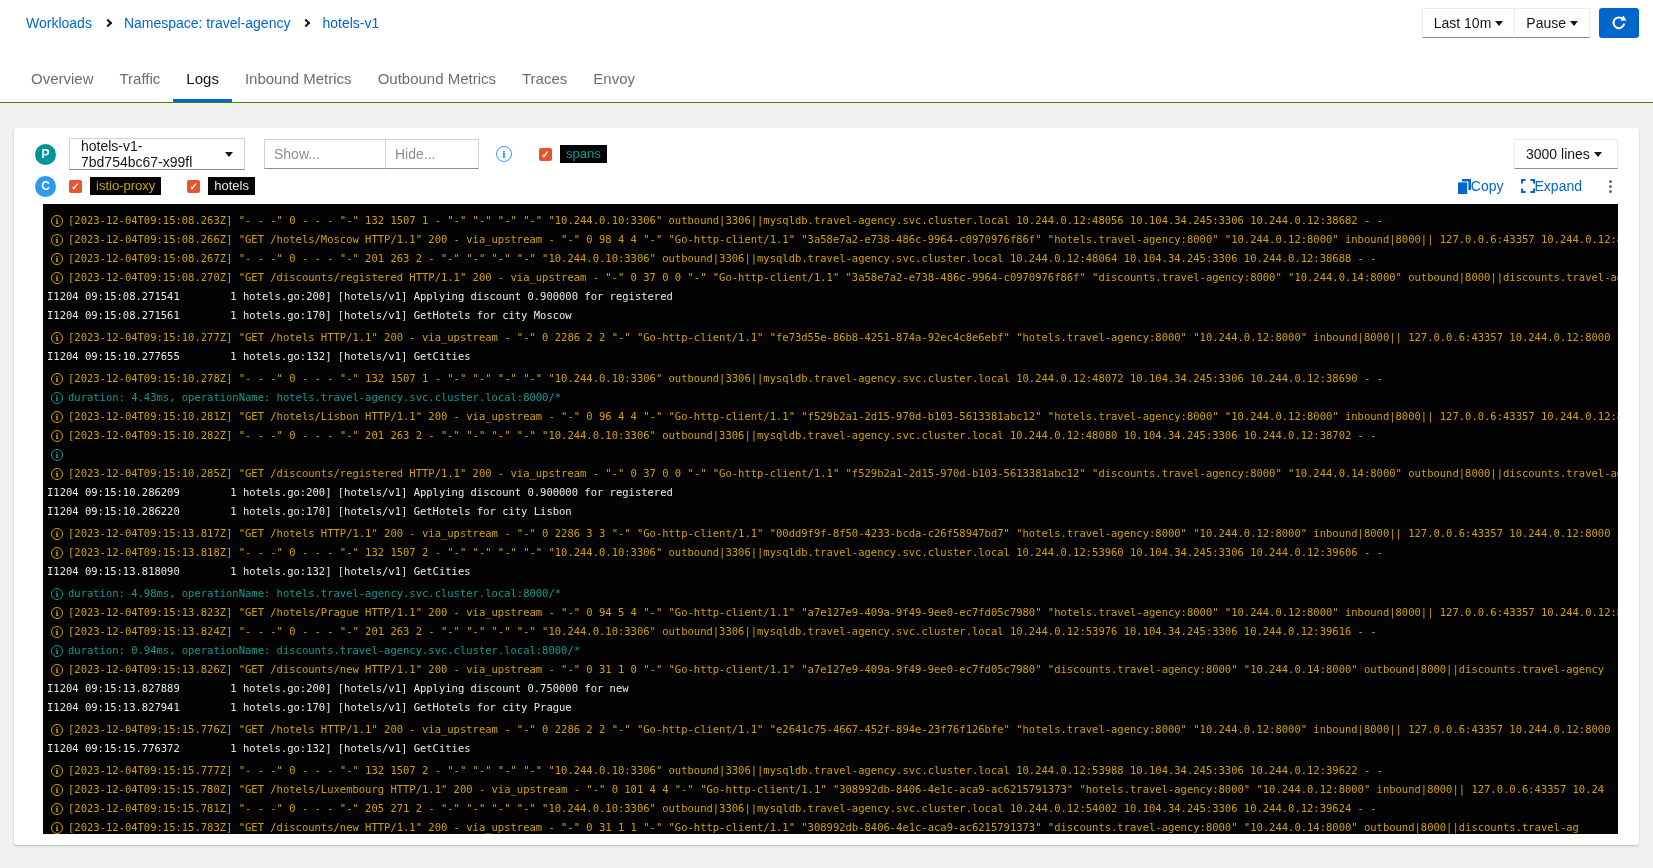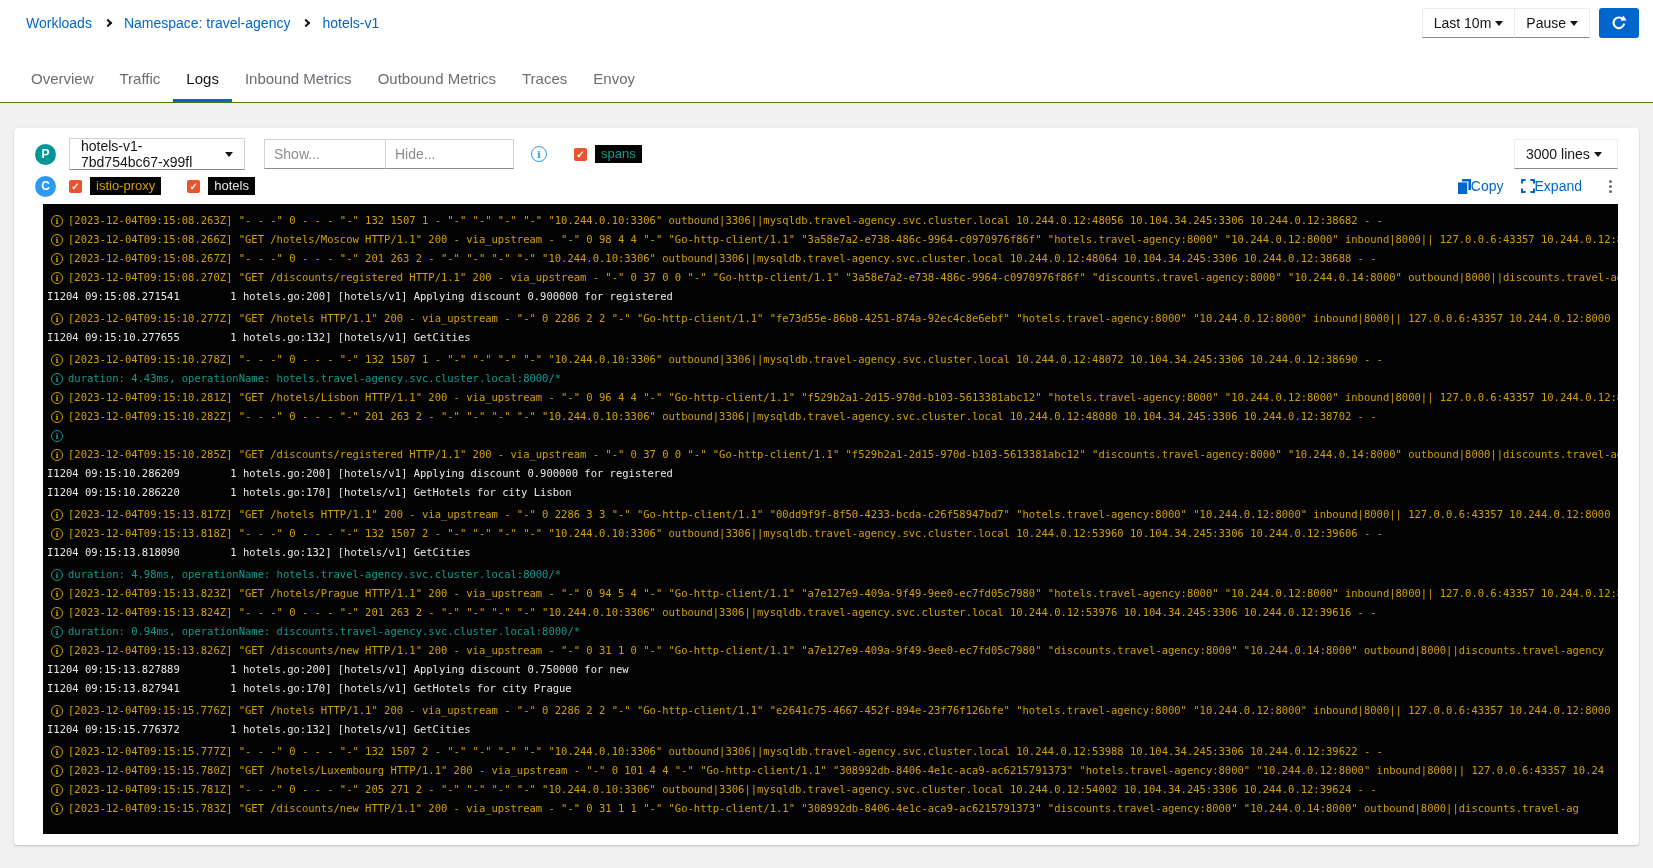--- a/index.html
+++ b/index.html
@@ -31,21 +31,21 @@
   .toolbar-row.r2 { height:20px; margin-bottom:8px; }
   .tleft, .tright { display:flex; align-items:center; }
 
   .badge { width:21px; height:21px; border-radius:50%; color:#fff; font-size:12px; font-weight:bold; display:flex; align-items:center; justify-content:center; flex:0 0 auto; }
   .badge.pod { background:var(--c-badge-pod,#009596); margin-right:13px; }
   .badge.container { background:var(--c-badge-container,#2b9af3); margin-right:13px; }
 
   .pod-select { width:176px; height:32px; border:1px solid #d2d2d2; border-bottom-color:#8a8d90; }
   .filter-input { height:30px; width:122px; border:1px solid #d2d2d2; border-bottom-color:#8a8d90; padding:0 9px; font-size:14px; font-family:"Liberation Sans",sans-serif; color:#151515; outline:none; }
   .filter-input::placeholder { color:#8a8d90; }
-  .filter-input.hide { margin-left:-1px; width:129px; }
+  .filter-input.hide { margin-left:-1px; width:94px; }
   .show-group { margin-left:19px; display:flex; }
 
   .info-icon { margin-left:17px; width:16px; height:16px; border:1.5px solid var(--c-info,#2b9af3); border-radius:50%; color:var(--c-info,#2b9af3); font:bold 10px "DejaVu Serif", serif; display:flex; align-items:center; justify-content:center; cursor:pointer; }
 
   .cb-group { display:flex; align-items:center; cursor:pointer; }
   .checkbox { width:13px; height:13px; background:var(--c-checkbox,#e8542e); border-radius:2px; position:relative; flex:0 0 auto; }
   .checkbox::after { content:"\2713"; position:absolute; left:0; top:0; width:13px; height:13px; line-height:13px; text-align:center; color:#fff; font-size:10px; font-weight:bold; }
   .chip { margin-left:8px; background:var(--c-log-bg,#030303); padding:1px 6px 2px; font-size:13px; }
   .chip.gold { color:var(--c-proxy,#d0a000); }
   .chip.white { color:var(--c-app,#e6e6e6); }
@@ -191,20 +191,23 @@
           <span class="icon-i">i</span>
           <span class="txt">[2023-12-04T09:15:08.267Z] "- - -" 0 - - - "-" 201 263 2 - "-" "-" "-" "-" "10.244.0.10:3306" outbound|3306||mysqldb.travel-agency.svc.cluster.local 10.244.0.12:48064 10.104.34.245:3306 10.244.0.12:38688 - -</span>
         </div>
         <div class="line proxy">
           <span class="icon-i">i</span>
           <span class="txt">[2023-12-04T09:15:08.270Z] "GET /discounts/registered HTTP/1.1" 200 - via_upstream - "-" 0 37 0 0 "-" "Go-http-client/1.1" "3a58e7a2-e738-486c-9964-c0970976f86f" "discounts.travel-agency:8000" "10.244.0.14:8000" outbound|8000||discounts.travel-agen</span>
         </div>
         <div class="line app">
           <span class="txt">I1204 09:15:08.271541        1 hotels.go:200] [hotels/v1] Applying discount 0.900000 for registered</span>
         </div>
+        <div class="line app">
+          <span class="txt">I1204 09:15:08.271561        1 hotels.go:170] [hotels/v1] GetHotels for city Moscow</span>
+        </div>
         <div class="line proxy gap">
           <span class="icon-i">i</span>
           <span class="txt">[2023-12-04T09:15:10.277Z] "GET /hotels HTTP/1.1" 200 - via_upstream - "-" 0 2286 2 2 "-" "Go-http-client/1.1" "fe73d55e-86b8-4251-874a-92ec4c8e6ebf" "hotels.travel-agency:8000" "10.244.0.12:8000" inbound|8000|| 127.0.0.6:43357 10.244.0.12:8000</span>
         </div>
         <div class="line app">
           <span class="txt">I1204 09:15:10.277655        1 hotels.go:132] [hotels/v1] GetCities</span>
         </div>
         <div class="line proxy gap">
           <span class="icon-i">i</span>
           <span class="txt">[2023-12-04T09:15:10.278Z] "- - -" 0 - - - "-" 132 1507 1 - "-" "-" "-" "-" "10.244.0.10:3306" outbound|3306||mysqldb.travel-agency.svc.cluster.local 10.244.0.12:48072 10.104.34.245:3306 10.244.0.12:38690 - -</span>

